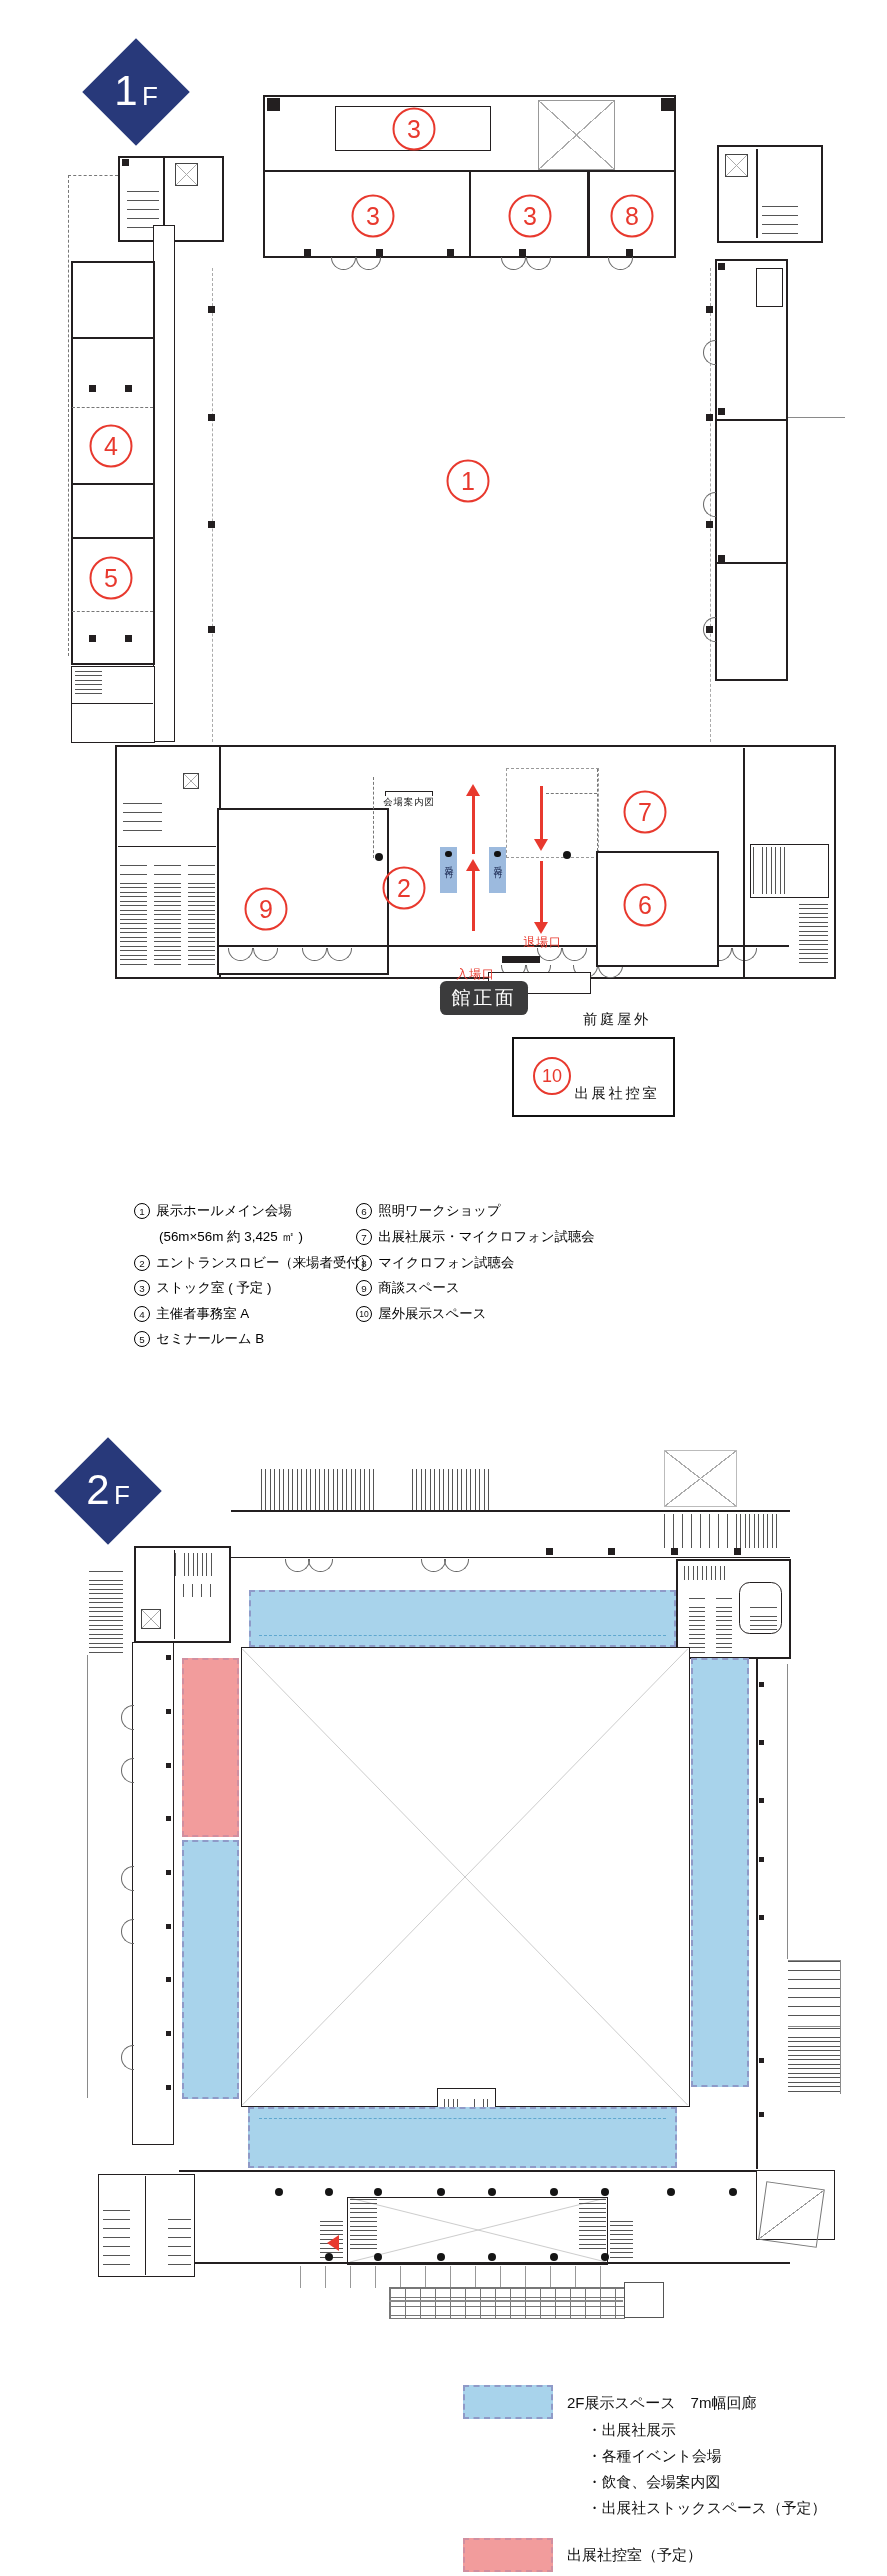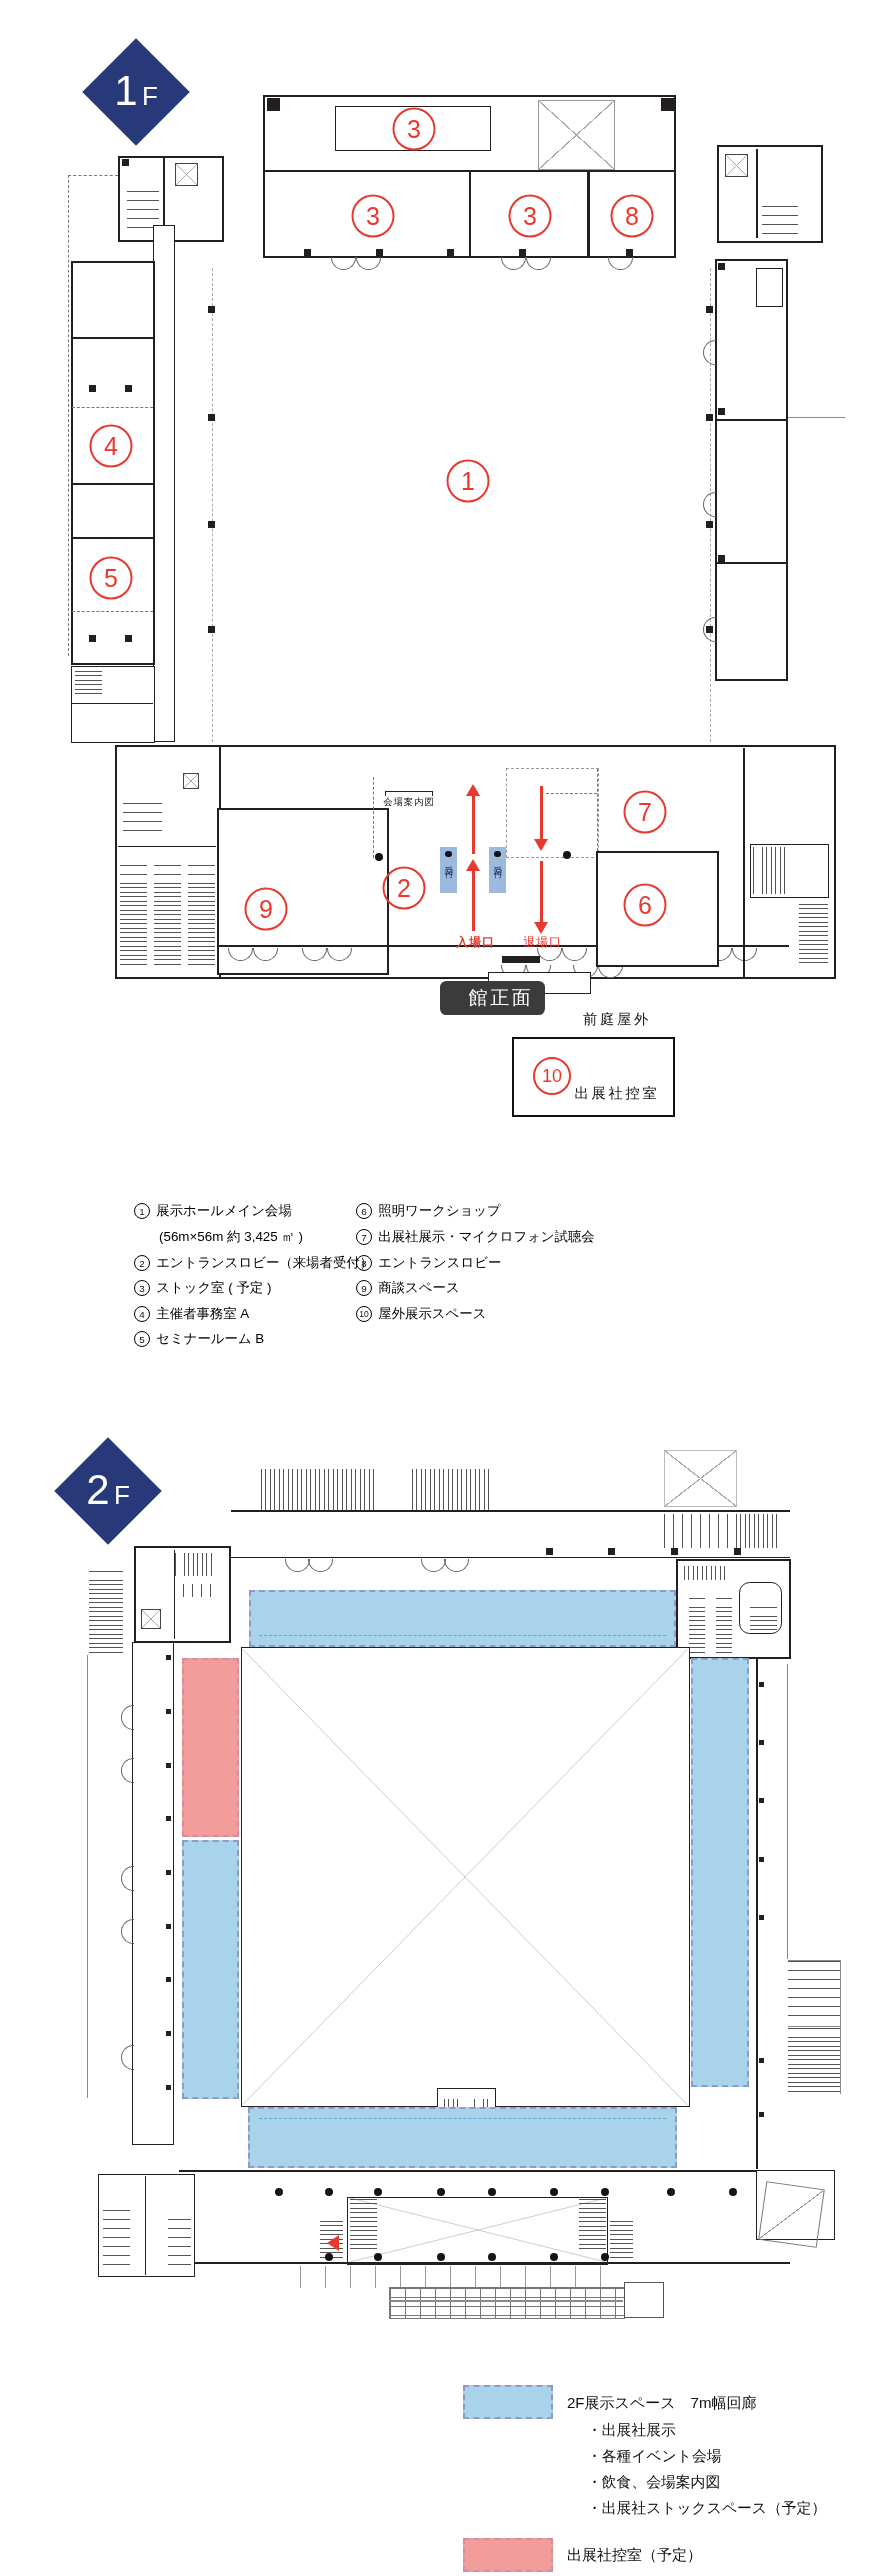--- a/index.html
+++ b/index.html
@@ -199,31 +199,31 @@
     <div class="cdot" style="left:563px;top:851px;"></div>
 
     <div class="redv" style="left:472px;top:795px;height:59px;"></div>
     <div class="ah-up" style="left:466px;top:784px;"></div>
     <div class="redv" style="left:472px;top:870px;height:61px;"></div>
     <div class="ah-up" style="left:466px;top:859px;"></div>
     <div class="redv" style="left:540px;top:786px;height:55px;"></div>
     <div class="ah-down" style="left:534px;top:839px;"></div>
     <div class="redv" style="left:540px;top:861px;height:63px;"></div>
     <div class="ah-down" style="left:534px;top:922px;"></div>
-    <div class="redtxt" style="left:444px;top:934px;font-weight:bold;">入場口</div>
+    <div class="redtxt" style="left:444px;top:966px;">入場口</div>
     <div class="redtxt" style="left:511px;top:934px;">退場口</div>
 
     <div class="w" style="left:596px;top:851px;width:123px;height:116px;"></div>
 
     <div class="ln" style="left:743px;top:748px;width:1.8px;height:229px;"></div>
     <div class="w2" style="left:750px;top:844px;width:79px;height:54px;"></div>
     <div class="combv" style="left:753px;top:847px;width:36px;height:47px;"></div>
     <div class="combh" style="left:799px;top:904px;width:29px;height:63px;"></div>
 
-    <div class="badge" style="left:440px;top:981px;width:88px;height:34px;padding-left:17px;">館正面</div>
+    <div class="badge" style="left:440px;top:981px;width:88px;height:34px;">館正面</div>
 
     <div class="w" style="left:512px;top:1037px;width:163px;height:80px;border-color:#111;"></div>
     <div class="mark sm" style="left:552px;top:1076px;">10</div>
     <div class="obx-line" style="left:568px;top:1010px;">前庭屋外</div>
     <div class="obx-line" style="left:568px;top:1084px;">出展社控室</div>
 
     <div class="mark" style="left:414px;top:129px;">3</div>
     <div class="mark" style="left:373px;top:216px;">3</div>
     <div class="mark" style="left:530px;top:216px;">3</div>
     <div class="mark" style="left:632px;top:216px;">8</div>
@@ -263,21 +263,21 @@
     <div class="lrow" style="left:356px;top:1202px;">
       <span class="lnum">6</span>
       <span class="ltxt">照明ワークショップ</span>
     </div>
     <div class="lrow" style="left:356px;top:1228px;">
       <span class="lnum">7</span>
       <span class="ltxt">出展社展示・マイクロフォン試聴会</span>
     </div>
     <div class="lrow" style="left:356px;top:1254px;">
       <span class="lnum">8</span>
-      <span class="ltxt">エントランスロビー</span>
+      <span class="ltxt">マイクロフォン試聴会</span>
     </div>
     <div class="lrow" style="left:356px;top:1279px;">
       <span class="lnum">9</span>
       <span class="ltxt">商談スペース</span>
     </div>
     <div class="lrow" style="left:356px;top:1305px;">
       <span class="lnum" style="font-size:8.5px;">10</span>
       <span class="ltxt">屋外展示スペース</span>
     </div>
   </div>

